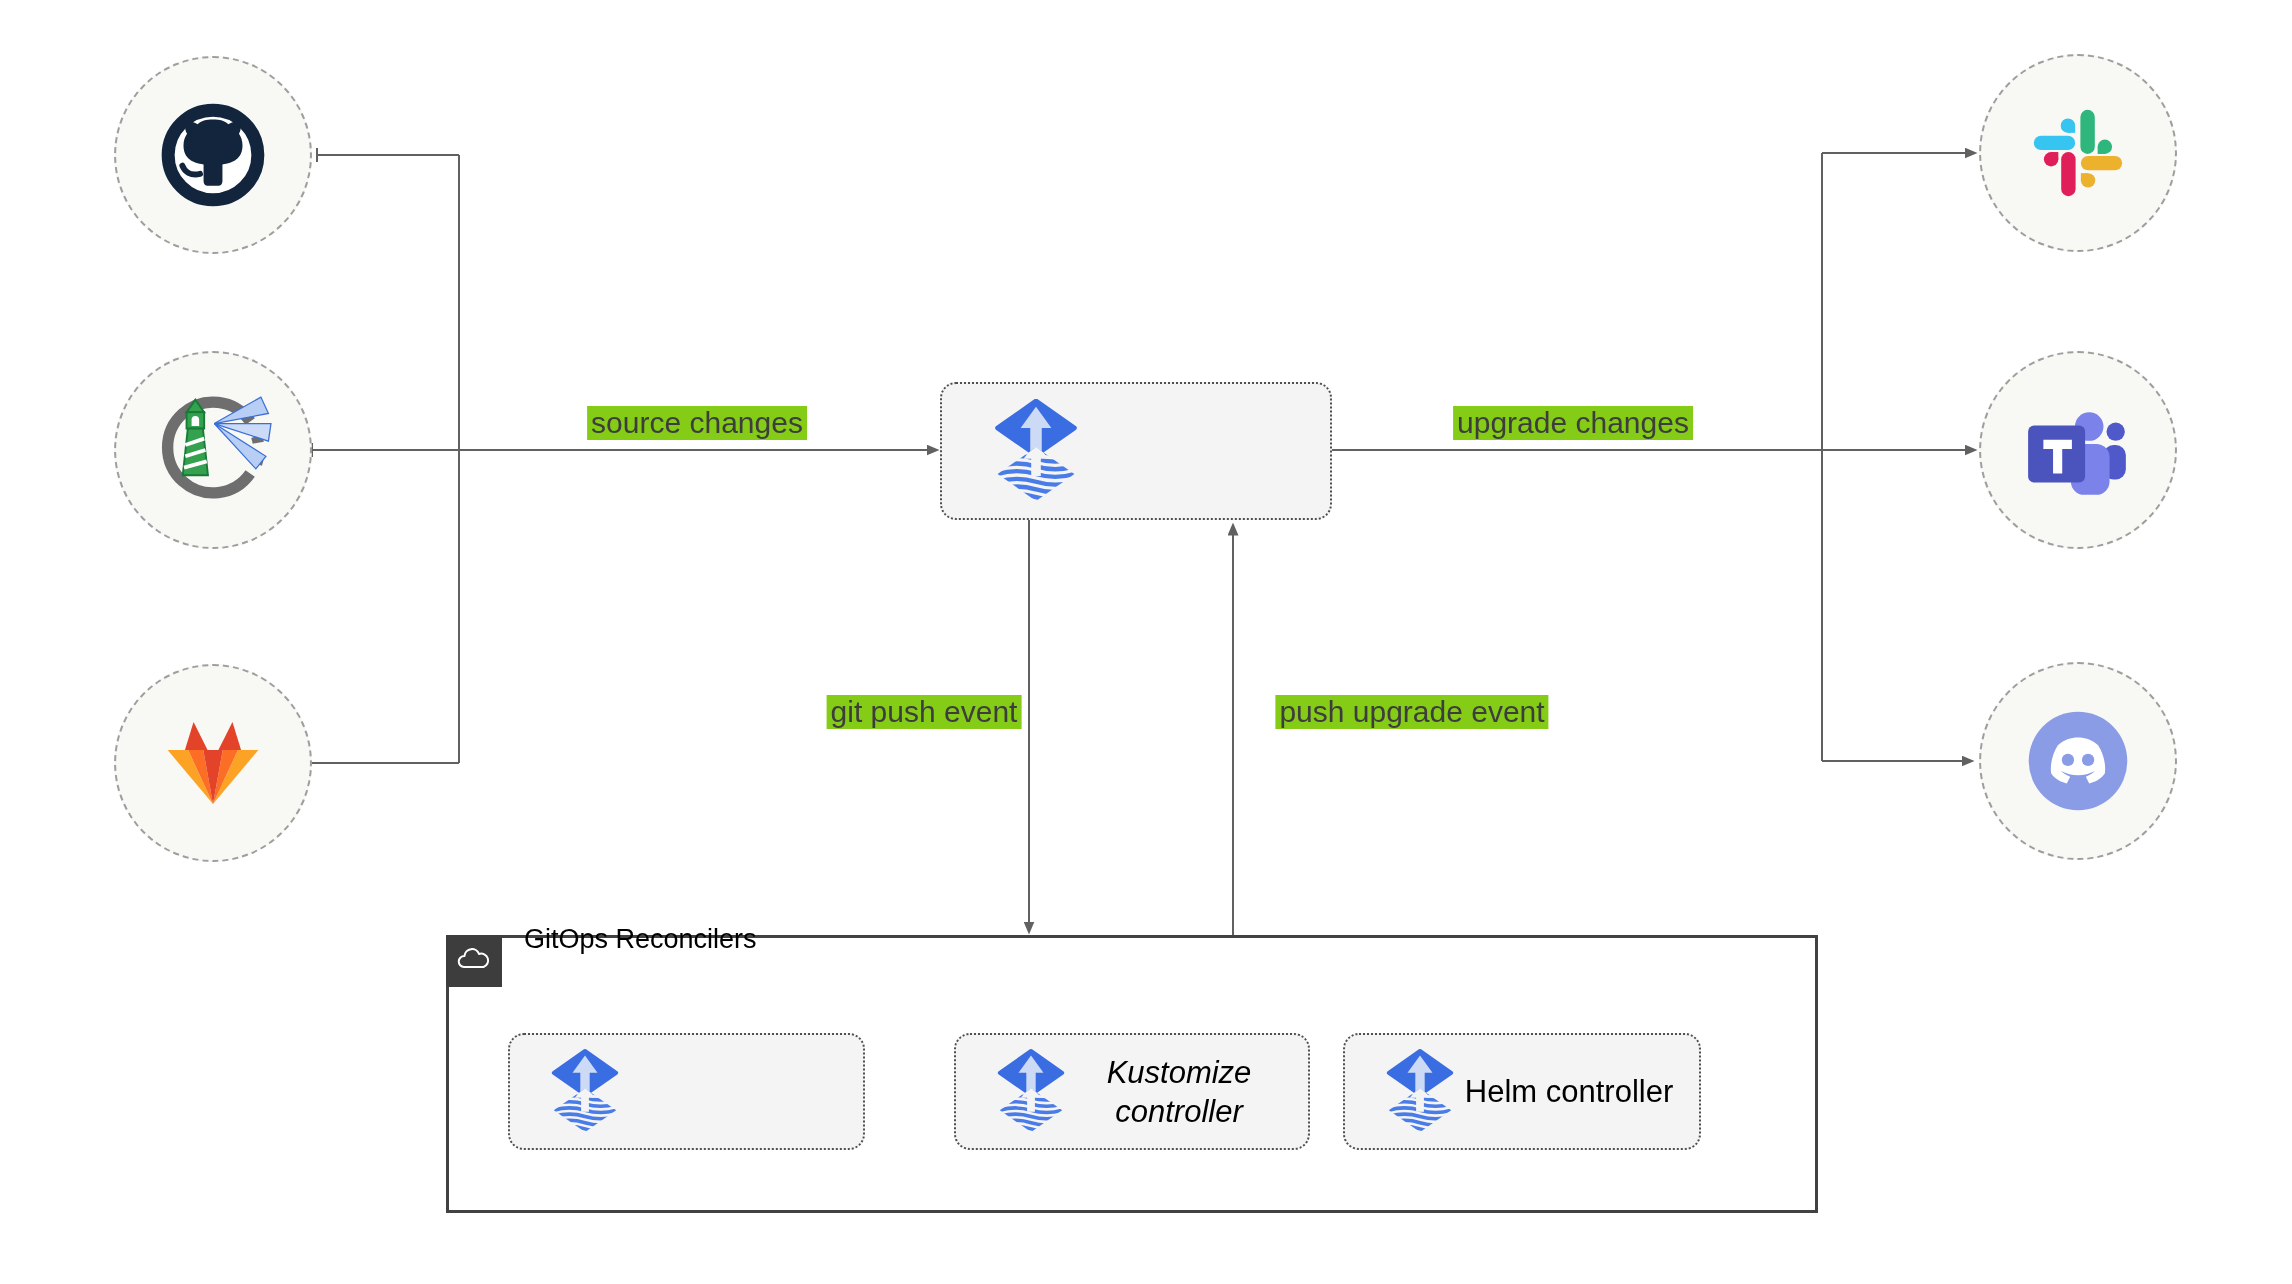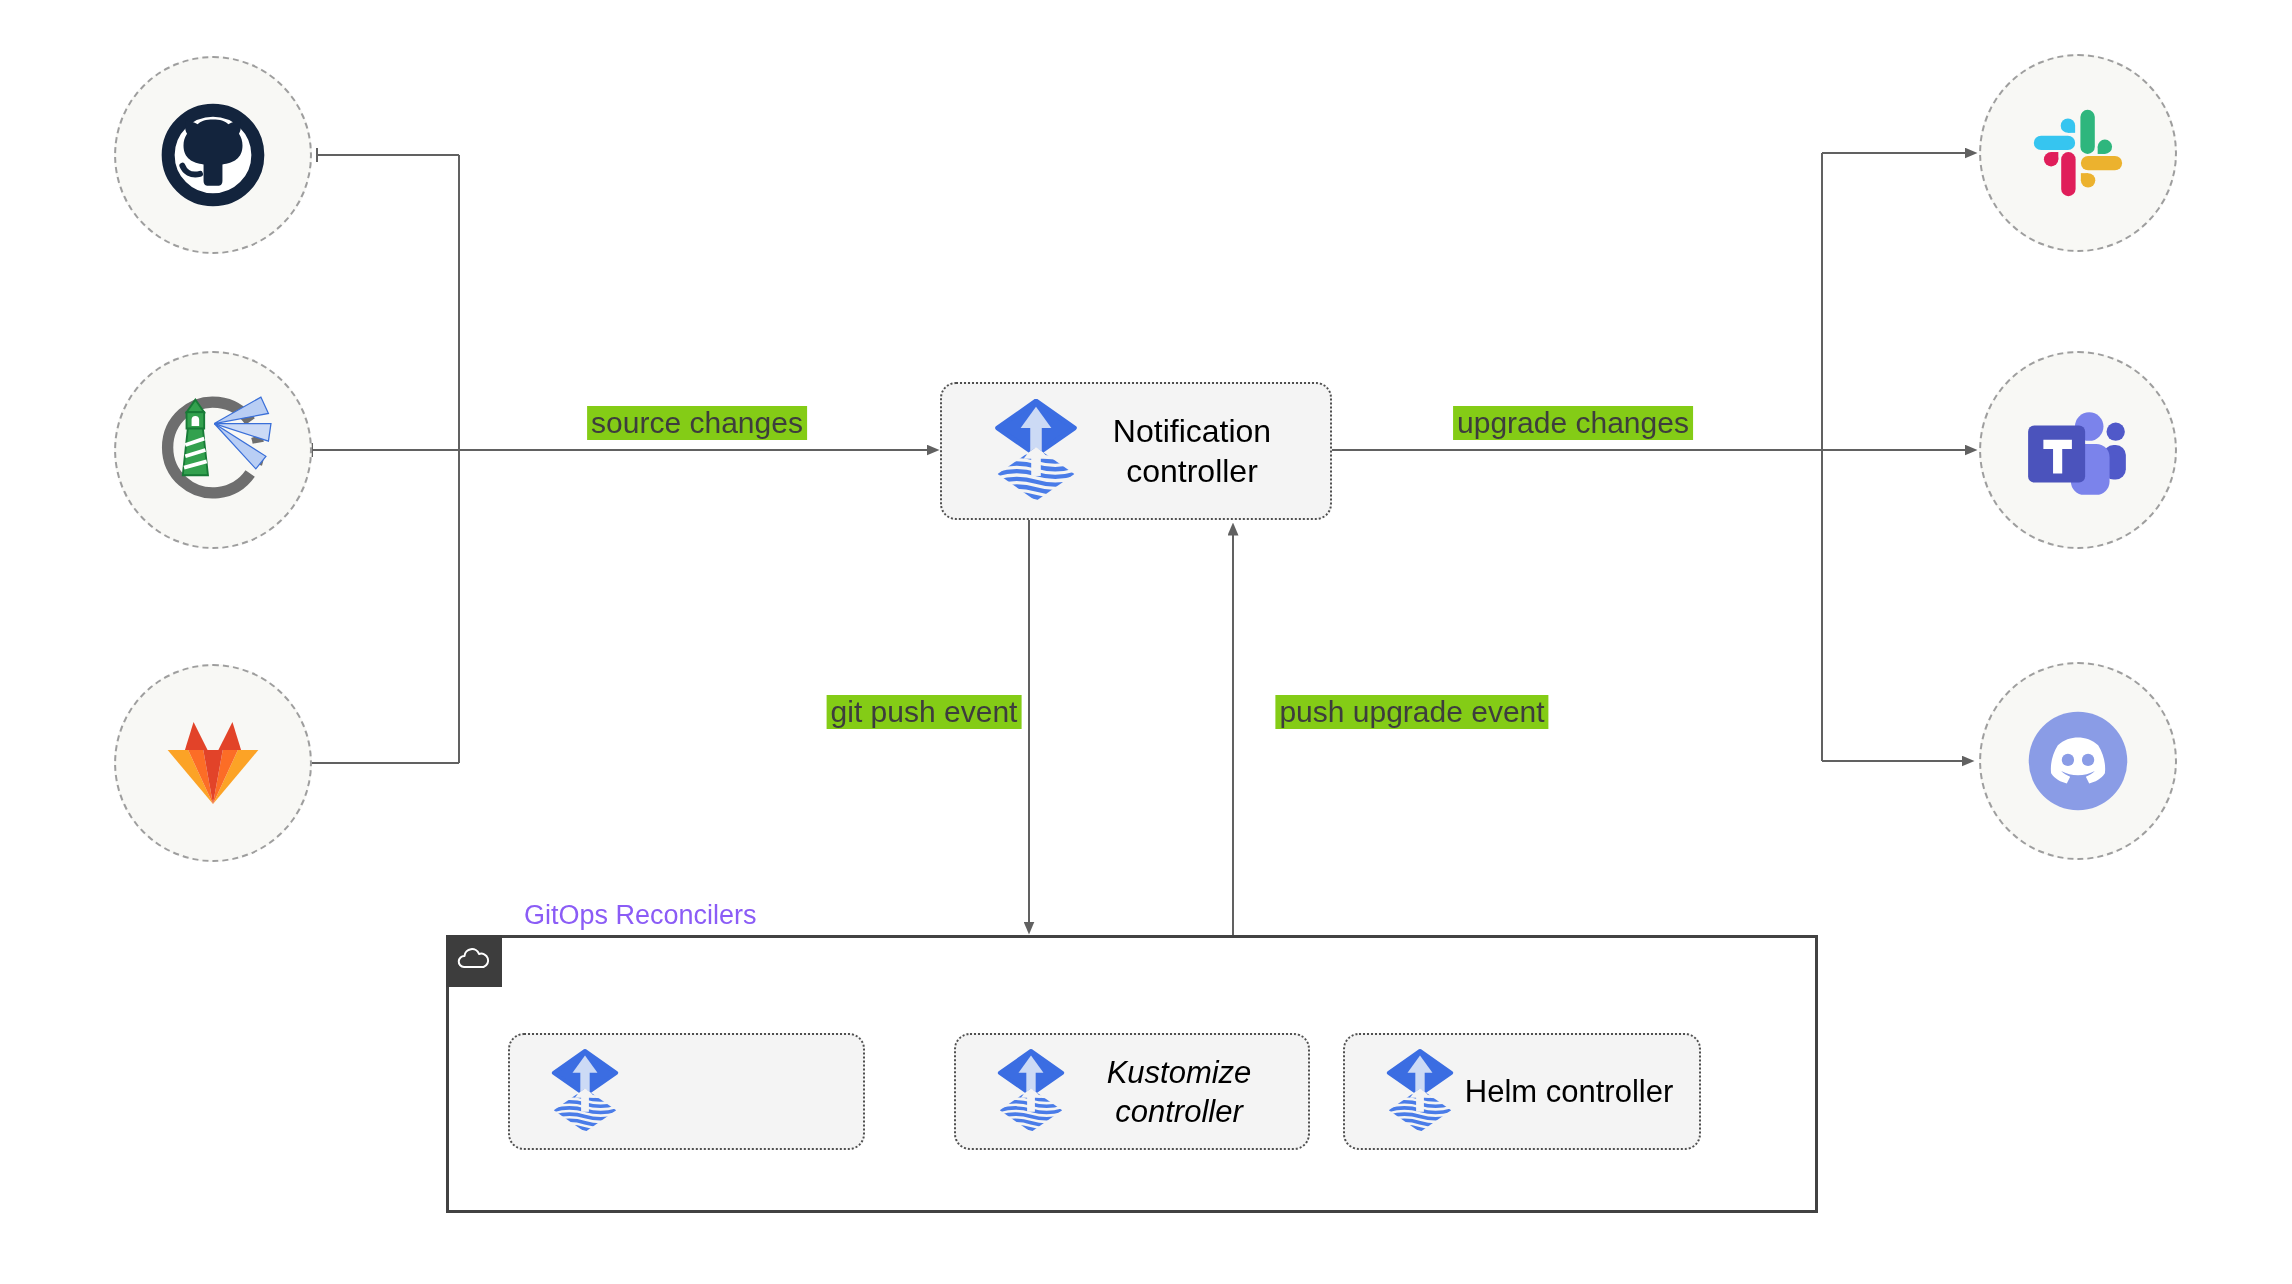--- a/index.html
+++ b/index.html
@@ -23,21 +23,21 @@
   .node-sm{top:1033px;height:117px;padding:0 20px 0 36px;}
   .node-source{left:508px;width:357px;}
   .node-kustomize{left:954px;width:356px;font-style:italic;}
   .node-helm{left:1343px;width:358px;}
 
   
   .gitops-box{position:absolute;left:446px;top:935px;width:1372px;height:278px;
               border:3px solid #424242;background:#ffffff;box-sizing:border-box;}
   .gitops-badge{position:absolute;left:446px;top:935px;width:56px;height:52px;background:#3d3d3d;
                 display:flex;align-items:center;justify-content:center;}
-  .gitops-title{position:absolute;left:524px;top:900px;font-size:27px;color:#8b5cf6;}
+  .gitops-title{position:absolute;left:524px;top:924px;font-size:27px;color:#000000;}
 
   
   .elabel{position:absolute;transform:translate(-50%,-50%);font-size:30px;color:#3d3d3d;
           white-space:nowrap;background:#84cc16;padding:0 4px;}
 </style>
 </head>
 <body>
 
 <div class="stage">
 
@@ -167,21 +167,20 @@
         <path d="M10 78 Q30 72 50 78 T90 78"></path>
         <path d="M10 86 Q30 80 50 86 T90 86"></path>
         <path d="M10 94 Q30 88 50 94 T90 94"></path>
         <path d="M10 102 Q30 96 50 102 T90 102"></path>
       </g>
       <g clip-path="url(#fxclip1)">
         <rect x="45" y="58" width="10" height="22" fill="#f4f4f4"></rect>
         <path d="M50 46 L63 62 L37 62 Z" fill="#f4f4f4"></path>
       </g>
     </svg>
-    <div class="nlabel">Notification controller</div>
   </div>
 
   <div class="gitops-box"></div>
   <div class="gitops-badge">
     <svg width="40" height="40" viewBox="0 0 80 80">
       <path d="M20 52 a11 11 0 0 1 1-22 a15 15 0 0 1 29-4 a10 10 0 0 1 9 26 h-39 z" fill="none" stroke="#ffffff" stroke-width="4" stroke-linejoin="round"></path>
     </svg>
   </div>
   <div class="gitops-title">GitOps Reconcilers</div>
 

